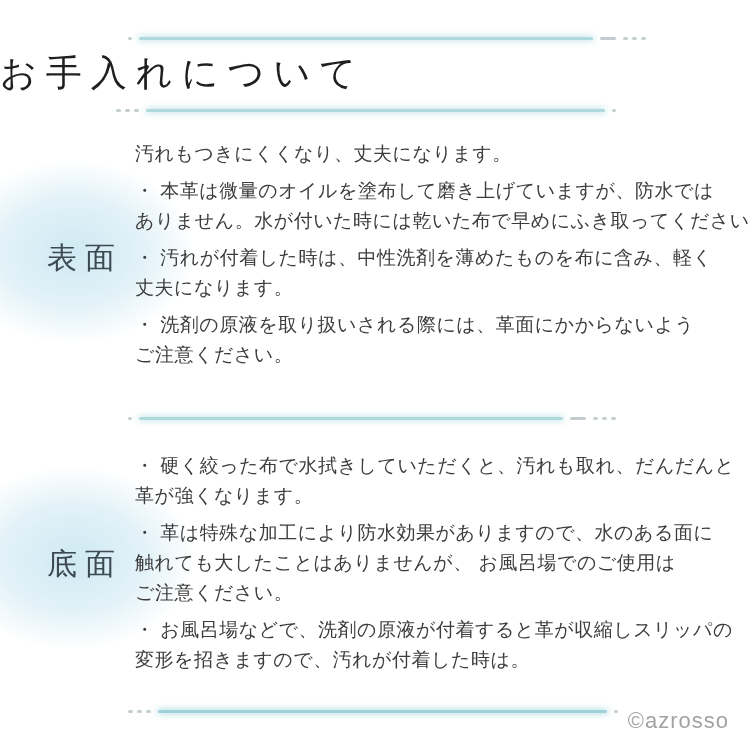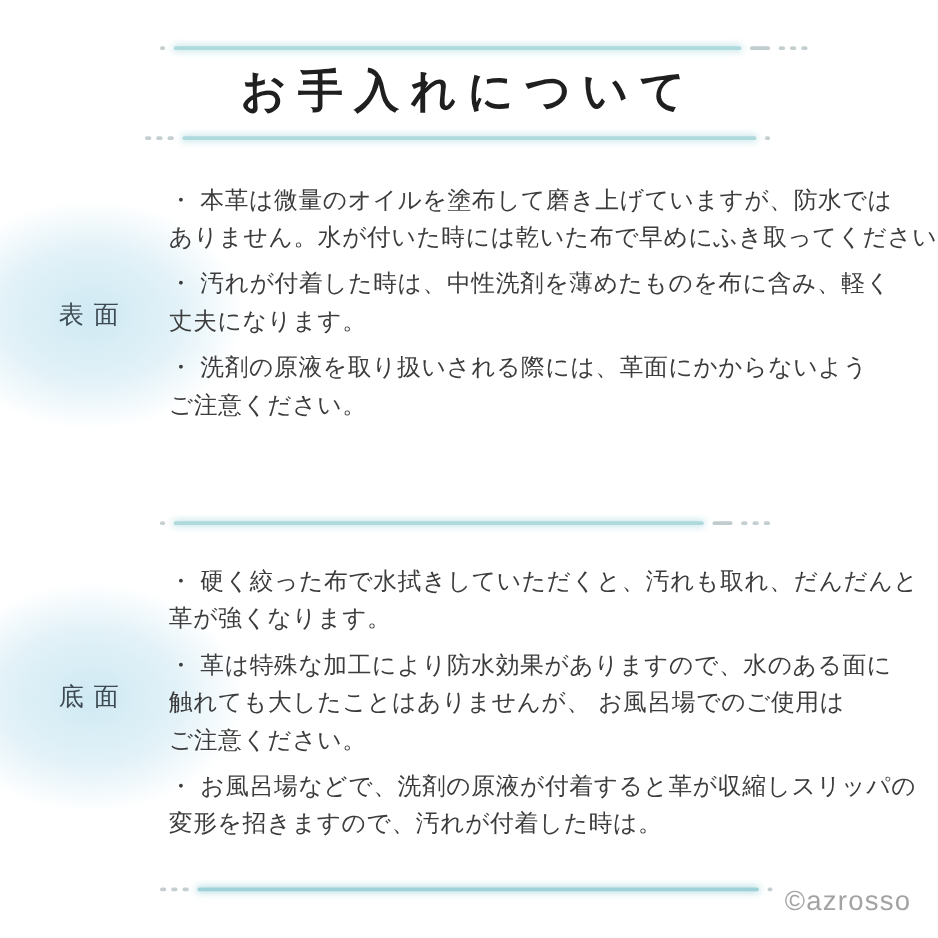--- a/index.html
+++ b/index.html
@@ -34,39 +34,39 @@
   .dot.single { width:4px; }
 
   #divider-top        { top:36px;  left:128px; width:518px; }
   #divider-under-title{ top:108px; left:116px; width:500px; }
   #divider-middle     { top:416px; left:128px; width:488px; }
   #divider-bottom     { top:709px; left:128px; width:490px; }
 
   
   .title {
     position:absolute; top:49px; left:0; width:100%;
-    text-align:center;
+    text-align:left;
     font-family:"Liberation Serif","DejaVu Serif",serif;
-    font-size:36px; letter-spacing:9px; font-weight:700;
+    font-size:36px; letter-spacing:9px; font-weight:400;
     color:var(--title-color);
   }
 
   
   .glow {
     position:absolute; width:240px; height:180px; pointer-events:none;
     background:radial-gradient(ellipse at center,
       var(--glow-blue) 0%, rgba(207,233,243,0.60) 42%, rgba(255,255,255,0) 72%);
   }
   #glow-surface { left:-47px; top:162px; }
   #glow-bottom  { left:-47px; top:468px; }
 
   .side-label {
     position:absolute;
     font-family:"Liberation Serif","DejaVu Serif",serif;
-    font-size:20px; letter-spacing:8px; font-weight:500;
+    font-size:30px; letter-spacing:8px; font-weight:500;
     color:var(--label-color); white-space:nowrap;
   }
   #label-surface { left:47px; top:238px; }
   #label-bottom  { left:47px; top:544px; }
 
   
   .care-text {
     position:absolute; left:135px; width:588px;
     font-size:19px; line-height:30px; letter-spacing:0.5px;
     color:var(--text-main);
@@ -108,20 +108,21 @@
         <span class="dot"></span>
     </span>
     <span class="line"></span>
     <span class="dot single"></span>
   </div>
 
   <div class="glow" id="glow-surface"></div>
   <div class="side-label" id="label-surface">表面</div>
 
   <div class="care-text" id="care-surface">
+    <div class="care-line">汚れもつきにくくなり、丈夫になります。</div>
     <div class="care-line pstart">・ 本革は微量のオイルを塗布して磨き上げていますが、防水では</div>
     <div class="care-line">ありません。水が付いた時には乾いた布で早めにふき取ってください。</div>
     <div class="care-line pstart">・ 汚れが付着した時は、中性洗剤を薄めたものを布に含み、軽く</div>
     <div class="care-line">丈夫になります。</div>
     <div class="care-line pstart">・ 洗剤の原液を取り扱いされる際には、革面にかからないよう</div>
     <div class="care-line">ご注意ください。</div>
   </div>
 
   <div class="divider" id="divider-middle">
     <span class="dot single"></span>

